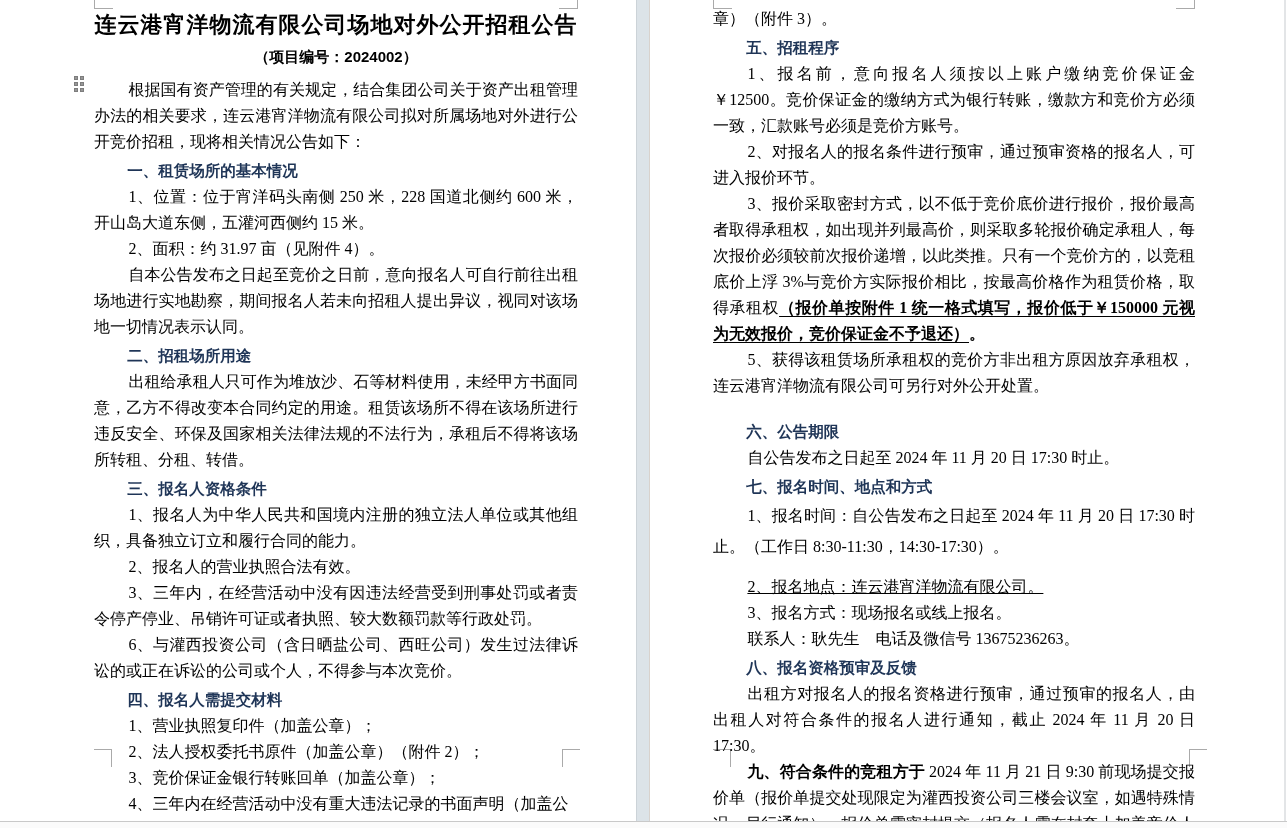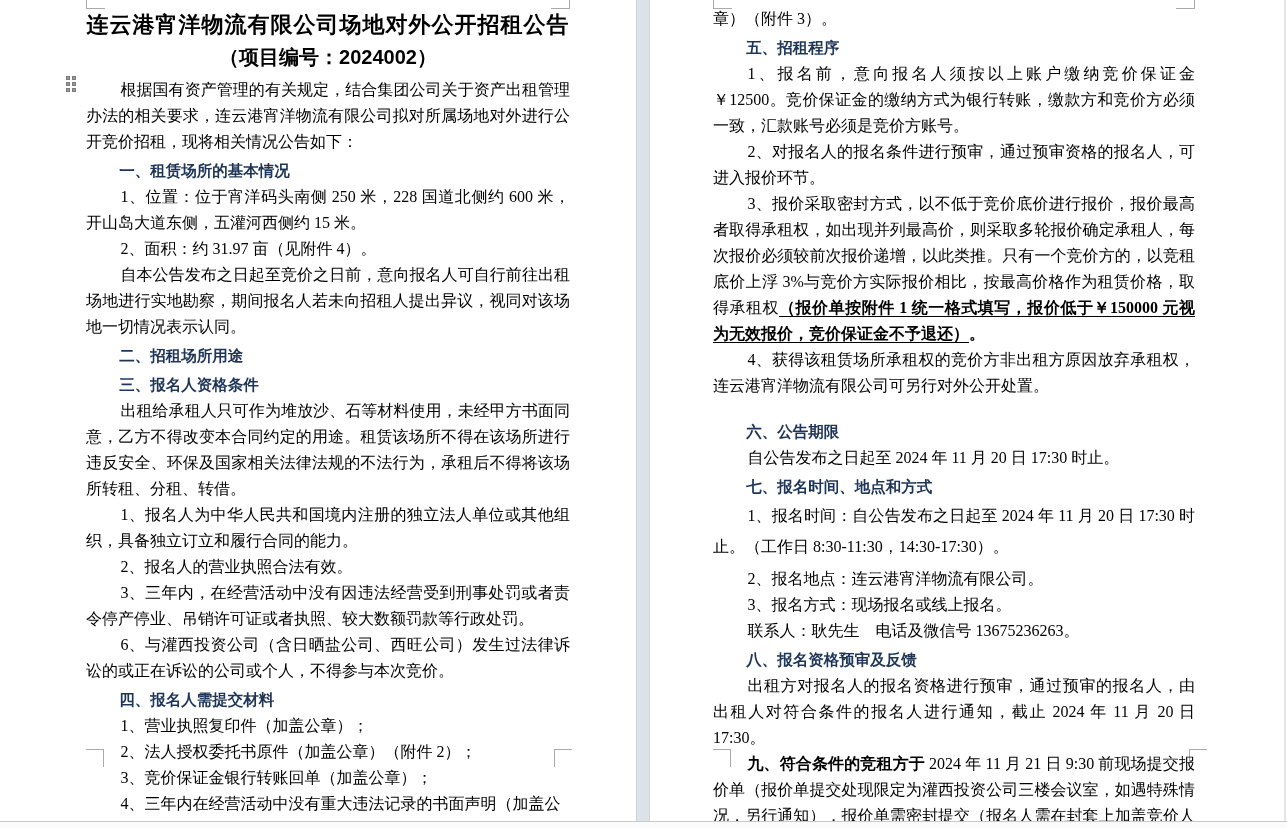--- a/index.html
+++ b/index.html
@@ -7,41 +7,41 @@
     --mark:#AAAAAA;
     --gap:#DCE3E8;
     --body:#000000;
   }
   html,body{margin:0;padding:0;}
   body{
     width:1287px;height:828px;background:#ffffff;overflow:hidden;position:relative;
     font-family:"Liberation Serif","DejaVu Serif",serif;
   }
   .page{position:absolute;top:0;height:821px;background:#ffffff;overflow:hidden;}
-  #page1{left:8px;width:740px;}
+  #page1{left:16px;width:740px;}
   #page2{left:650px;width:571px;}
   .page-gap{position:absolute;left:636px;top:0;width:14px;height:821px;background:var(--gap);
     border-left:1px solid #ccd3d8;border-right:1px solid #d8d2cd;box-sizing:border-box;}
   .right-edge{position:absolute;left:1284px;top:0;width:2px;height:821px;background:#e3e5e7;}
   .bottom-edge{position:absolute;left:0;top:821px;width:1287px;height:7px;background:#fbfbfb;border-top:1px solid #c9c9c9;box-sizing:border-box;}
 
   .textcol{position:absolute;top:6px;font-size:16px;line-height:26px;color:var(--body);
     text-align:justify;text-align-last:left;}
   #text1{left:78px;width:484px;}
   #text2{left:63px;width:482px;} 
 
   .blk{margin:0;}
   .title{
     font-family:"Liberation Sans","DejaVu Sans",sans-serif;font-weight:bold;
     font-size:22px;line-height:30px;text-align:center;text-align-last:center;
     letter-spacing:1px;margin:4px 0 6px 0;
   }
   .subtitle{
     font-family:"Liberation Sans","DejaVu Sans",sans-serif;font-weight:bold;
-    font-size:20px;line-height:22px;text-align:center;text-align-last:center;margin-bottom:9px;
+    font-size:15px;line-height:22px;text-align:center;text-align-last:center;margin-bottom:9px;
   }
   .heading{
     font-family:"Liberation Sans","DejaVu Sans",sans-serif;font-weight:bold;
     color:var(--heading);font-size:15.5px;text-indent:2.15em;margin-top:3px;
   }
   .para{text-indent:2.15em;}
   .cont{text-indent:0;}
   .loose{line-height:31px;}
   .b{font-weight:bold;}
   .u{text-decoration:underline;text-underline-offset:3px;}
@@ -80,22 +80,22 @@
 
     <div id="text1" class="textcol">
         <div class="blk title"><span>连云港宵洋物流有限公司场地对外公开招租公告</span></div>
         <div class="blk subtitle"><span>（项目编号：2024002）</span></div>
         <div class="blk para"><span>根据国有资产管理的有关规定，结合集团公司关于资产出租管理办法的相关要求，连云港宵洋物流有限公司拟对所属场地对外进行公开竞价招租，现将相关情况公告如下：</span></div>
         <div class="blk heading"><span>一、租赁场所的基本情况</span></div>
         <div class="blk para"><span>1、位置：位于宵洋码头南侧 250 米，228 国道北侧约 600 米，开山岛大道东侧，五灌河西侧约 15 米。</span></div>
         <div class="blk para"><span>2、面积：约 31.97 亩（见附件 4）。</span></div>
         <div class="blk para"><span>自本公告发布之日起至竞价之日前，意向报名人可自行前往出租场地进行实地勘察，期间报名人若未向招租人提出异议，视同对该场地一切情况表示认同。</span></div>
         <div class="blk heading"><span>二、招租场所用途</span></div>
+        <div class="blk para"><span>出租给承租人只可作为堆放沙、石等材料使用，未经甲方书面同意，乙方不得改变本合同约定的用途。租赁该场所不得在该场所进行违反安全、环保及国家相关法律法规的不法行为，承租后不得将该场所转租、分租、转借。</span></div>
         <div class="blk heading"><span>三、报名人资格条件</span></div>
-        <div class="blk para"><span>出租给承租人只可作为堆放沙、石等材料使用，未经甲方书面同意，乙方不得改变本合同约定的用途。租赁该场所不得在该场所进行违反安全、环保及国家相关法律法规的不法行为，承租后不得将该场所转租、分租、转借。</span></div>
         <div class="blk para"><span>1、报名人为中华人民共和国境内注册的独立法人单位或其他组织，具备独立订立和履行合同的能力。</span></div>
         <div class="blk para"><span>2、报名人的营业执照合法有效。</span></div>
         <div class="blk para"><span>3、三年内，在经营活动中没有因违法经营受到刑事处罚或者责令停产停业、吊销许可证或者执照、较大数额罚款等行政处罚。</span></div>
         <div class="blk para"><span>6、与灌西投资公司（含日晒盐公司、西旺公司）发生过法律诉讼的或正在诉讼的公司或个人，不得参与本次竞价。</span></div>
         <div class="blk heading"><span>四、报名人需提交材料</span></div>
         <div class="blk para"><span>1、营业执照复印件（加盖公章）；</span></div>
         <div class="blk para"><span>2、法人授权委托书原件（加盖公章）（附件 2）；</span></div>
         <div class="blk para"><span>3、竞价保证金银行转账回单（加盖公章）；</span></div>
         <div class="blk para"><span>4、三年内在经营活动中没有重大违法记录的书面声明（加盖公</span></div>
       </div>
@@ -108,26 +108,26 @@
     <div class="mark mk-tr" style="left:526px;top:0;"></div>
     <div class="mark mk-bl" style="left:63px;top:749px;"></div>
     <div class="mark mk-br" style="left:539px;top:749px;"></div>
 
     <div id="text2" class="textcol">
         <div class="blk cont"><span>章）（附件 3）。</span></div>
         <div class="blk heading"><span>五、招租程序</span></div>
         <div class="blk para"><span>1、报名前，意向报名人须按以上账户缴纳竞价保证金￥12500。竞价保证金的缴纳方式为银行转账，缴款方和竞价方必须一致，汇款账号必须是竞价方账号。</span></div>
         <div class="blk para"><span>2、对报名人的报名条件进行预审，通过预审资格的报名人，可进入报价环节。</span></div>
         <div class="blk para"><span>3、报价采取密封方式，以不低于竞价底价进行报价，报价最高者取得承租权，如出现并列最高价，则采取多轮报价确定承租人，每次报价必须较前次报价递增，以此类推。只有一个竞价方的，以竞租底价上浮 3%与竞价方实际报价相比，按最高价格作为租赁价格，取得承租权</span><span class="b u">（报价单按附件 1 统一格式填写，报价低于￥150000 元视为无效报价，竞价保证金不予退还）</span><span class="b">。</span></div>
-        <div class="blk para"><span>4、获得该租赁场所承租权的竞价方非出租方原因放弃承租权，连云港宵洋物流有限公司可另行对外公开处置。</span></div>
+        <div class="blk para"><span>5、获得该租赁场所承租权的竞价方非出租方原因放弃承租权，连云港宵洋物流有限公司可另行对外公开处置。</span></div>
         <div class="blk heading" style="margin-top: 20px;"><span>六、公告期限</span></div>
         <div class="blk para"><span>自公告发布之日起至 2024 年 11 月 20 日 17:30 时止。</span></div>
         <div class="blk heading" style=""><span>七、报名时间、地点和方式</span></div>
         <div class="blk para loose"><span>1、报名时间：自公告发布之日起至 2024 年 11 月 20 日 17:30 时止。（工作日 8:30-11:30，14:30-17:30）。</span></div>
-        <div class="blk para" style="margin-top: 4px;"><span>2、报名地点：连云港宵洋物流有限公司。</span></div>
+        <div class="blk para" style="margin-top: 12px; text-decoration: underline;"><span>2、报名地点：连云港宵洋物流有限公司。</span></div>
         <div class="blk para"><span>3、报名方式：现场报名或线上报名。</span></div>
         <div class="blk para"><span>联系人：耿先生　电话及微信号 13675236263。</span></div>
         <div class="blk heading"><span>八、报名资格预审及反馈</span></div>
         <div class="blk para"><span>出租方对报名人的报名资格进行预审，通过预审的报名人，由出租人对符合条件的报名人进行通知，截止 2024 年 11 月 20 日 17:30。</span></div>
         <div class="blk para"><span class="b">九、符合条件的竞租方于</span><span> 2024 年 11 月 21 日 9:30 前现场提交报价单（报价单提交处现限定为灌西投资公司三楼会议室，如遇特殊情况，另行通知），报价单需密封提交（报名人需在封套上加盖竞价人公章）。</span></div>
       </div>
   </div>
 
   <div class="right-edge"></div>
   <div class="bottom-edge"></div>

